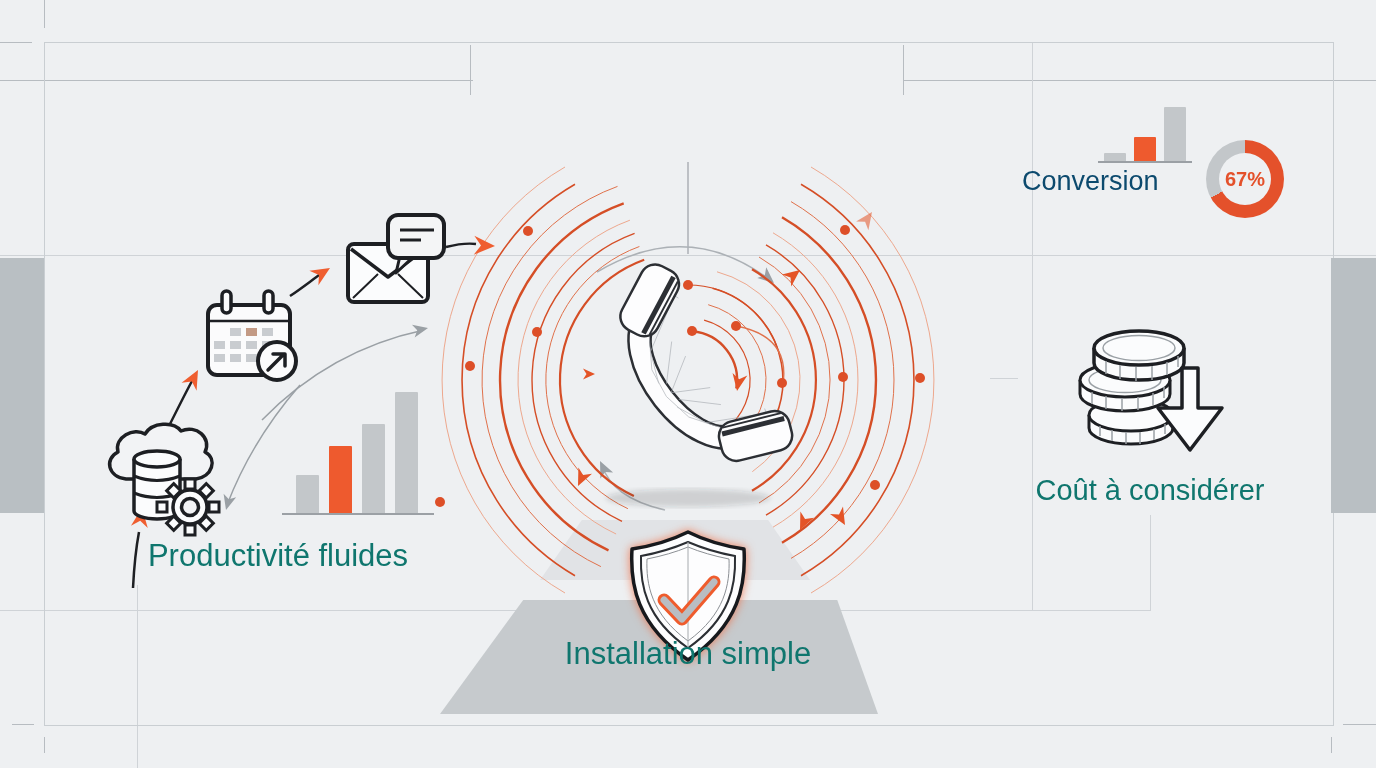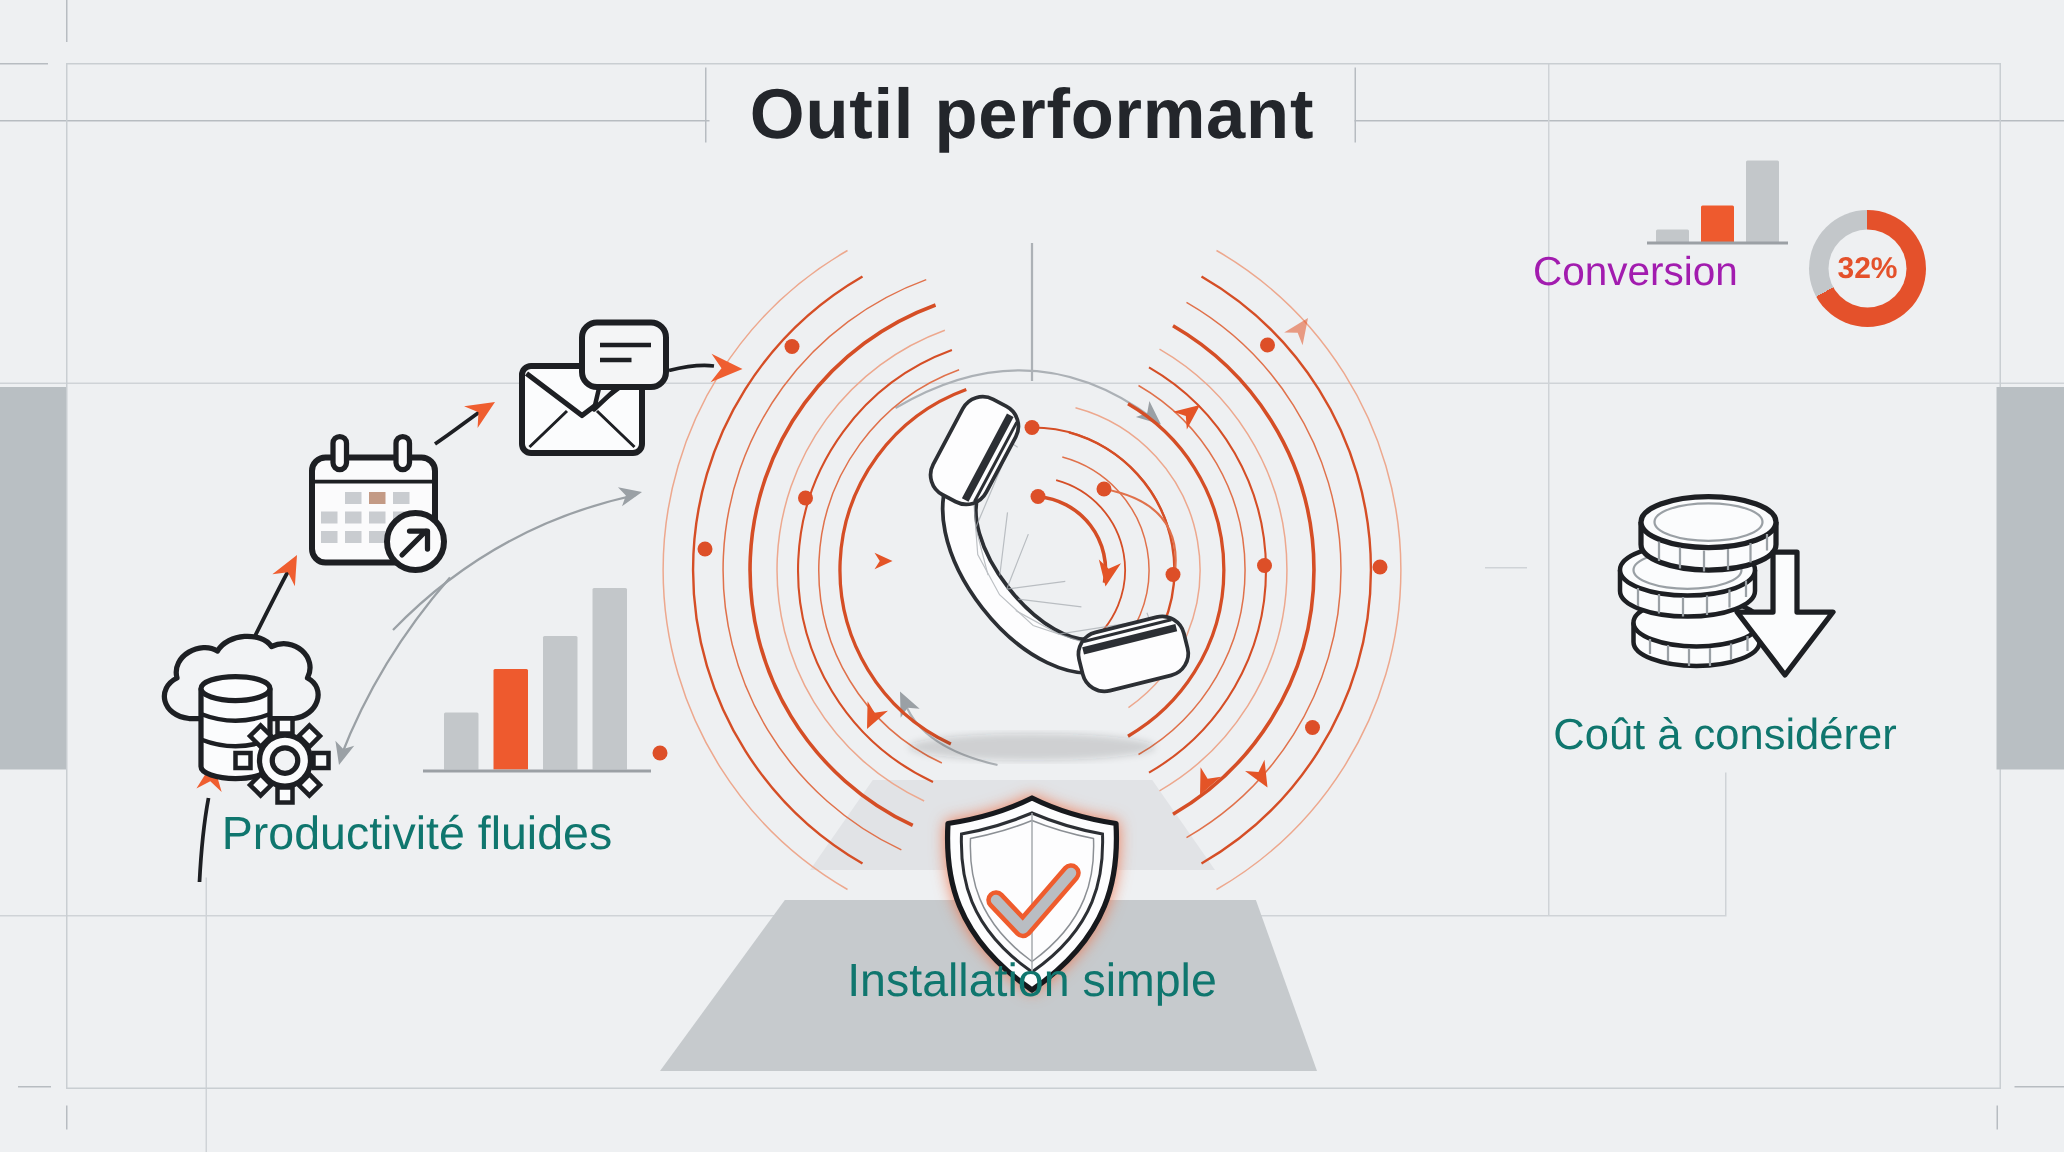--- a/index.html
+++ b/index.html
@@ -7,21 +7,21 @@
           font-family:"Liberation Sans",sans-serif;color:#26292e;--bg:#eef0f2;}
   .abs{position:absolute;}
   .line{position:absolute;background:#cfd3d7;}
   .line.dark{background:#b7bcc1;}
   .grayrect{position:absolute;background:#b9bfc3;}
   .title{position:absolute;left:388px;top:48px;width:600px;text-align:center;
          font-size:47px;font-weight:700;letter-spacing:.5px;color:#23262b;}
   .subtitle{position:absolute;left:388px;top:110px;width:600px;text-align:center;
          font-size:27px;font-weight:500;color:#e4512b;}
   .conv-label{position:absolute;left:1022px;top:166px;width:170px;font-size:27px;
-         font-weight:500;color:#a21caf;}
+         font-weight:500;color:#0c4a6e;}
   .donut{position:absolute;left:1206px;top:140px;width:78px;height:78px;border-radius:50%;}
   .donut::after{content:"";position:absolute;inset:13px;border-radius:50%;background:var(--bg);}
   .donut-text{position:absolute;left:0;top:0;width:78px;height:78px;display:flex;
          align-items:center;justify-content:center;font-size:20px;font-weight:700;
          color:#e4512b;z-index:2;}
   .bars{position:absolute;display:flex;align-items:flex-end;}
   .bars .bar{border-radius:1px 1px 0 0;}
   .bars.mini{left:1098px;top:98px;width:100px;height:64px;gap:8px;padding-left:6px;}
   .bars.mini .bar{width:22px;}
   .bars.big{left:290px;top:384px;width:160px;height:129px;gap:10px;padding-left:6px;}
@@ -59,31 +59,30 @@
   <div class="line dark" style="left:44px;top:737px;width:1px;height:16px;"></div>
   <div class="line" style="left:990px;top:378px;width:28px;height:1px;"></div>
   <div class="abs" style="left:44px;top:42px;width:1288px;height:682px;border:1px solid #c9ced2;"></div>
 
   <div class="grayrect" style="left:0;top:258px;width:44px;height:255px;"></div>
   <div class="grayrect" style="left:1331px;top:258px;width:45px;height:255px;"></div>
 
   <div class="trap light"></div>
   <div class="trap dark"></div>
 
-  <div class="title">Outil performant</div>
 
   <div class="bars mini">
       <div class="bar" style="height: 9px; background: rgb(195, 199, 202);"></div>
       <div class="bar" style="height: 25px; background: rgb(238, 90, 46);"></div>
       <div class="bar" style="height: 55px; background: rgb(195, 199, 202);"></div>
     </div>
   <div class="baseline" style="left:1098px;top:161px;width:94px;"></div>
   <div class="conv-label">Conversion</div>
   <div class="donut" style="background: conic-gradient(rgb(228, 81, 43) 0deg, rgb(228, 81, 43) 241.2deg, rgb(195, 199, 202) 241.2deg, rgb(195, 199, 202) 360deg);">
-    <div class="donut-text">32%</div>
+    <div class="donut-text">67%</div>
   </div>
 
   <svg style="left:420px;top:158px;" width="560" height="440" viewBox="420 158 560 440">
     <defs>
         <filter id="soft">
           <feGaussianBlur stdDeviation="2.5"></feGaussianBlur>
         </filter>
       </defs>
     <g stroke="#acb1b6" stroke-width="1.5" fill="none">
       <path d="M688,162 V254"></path>

